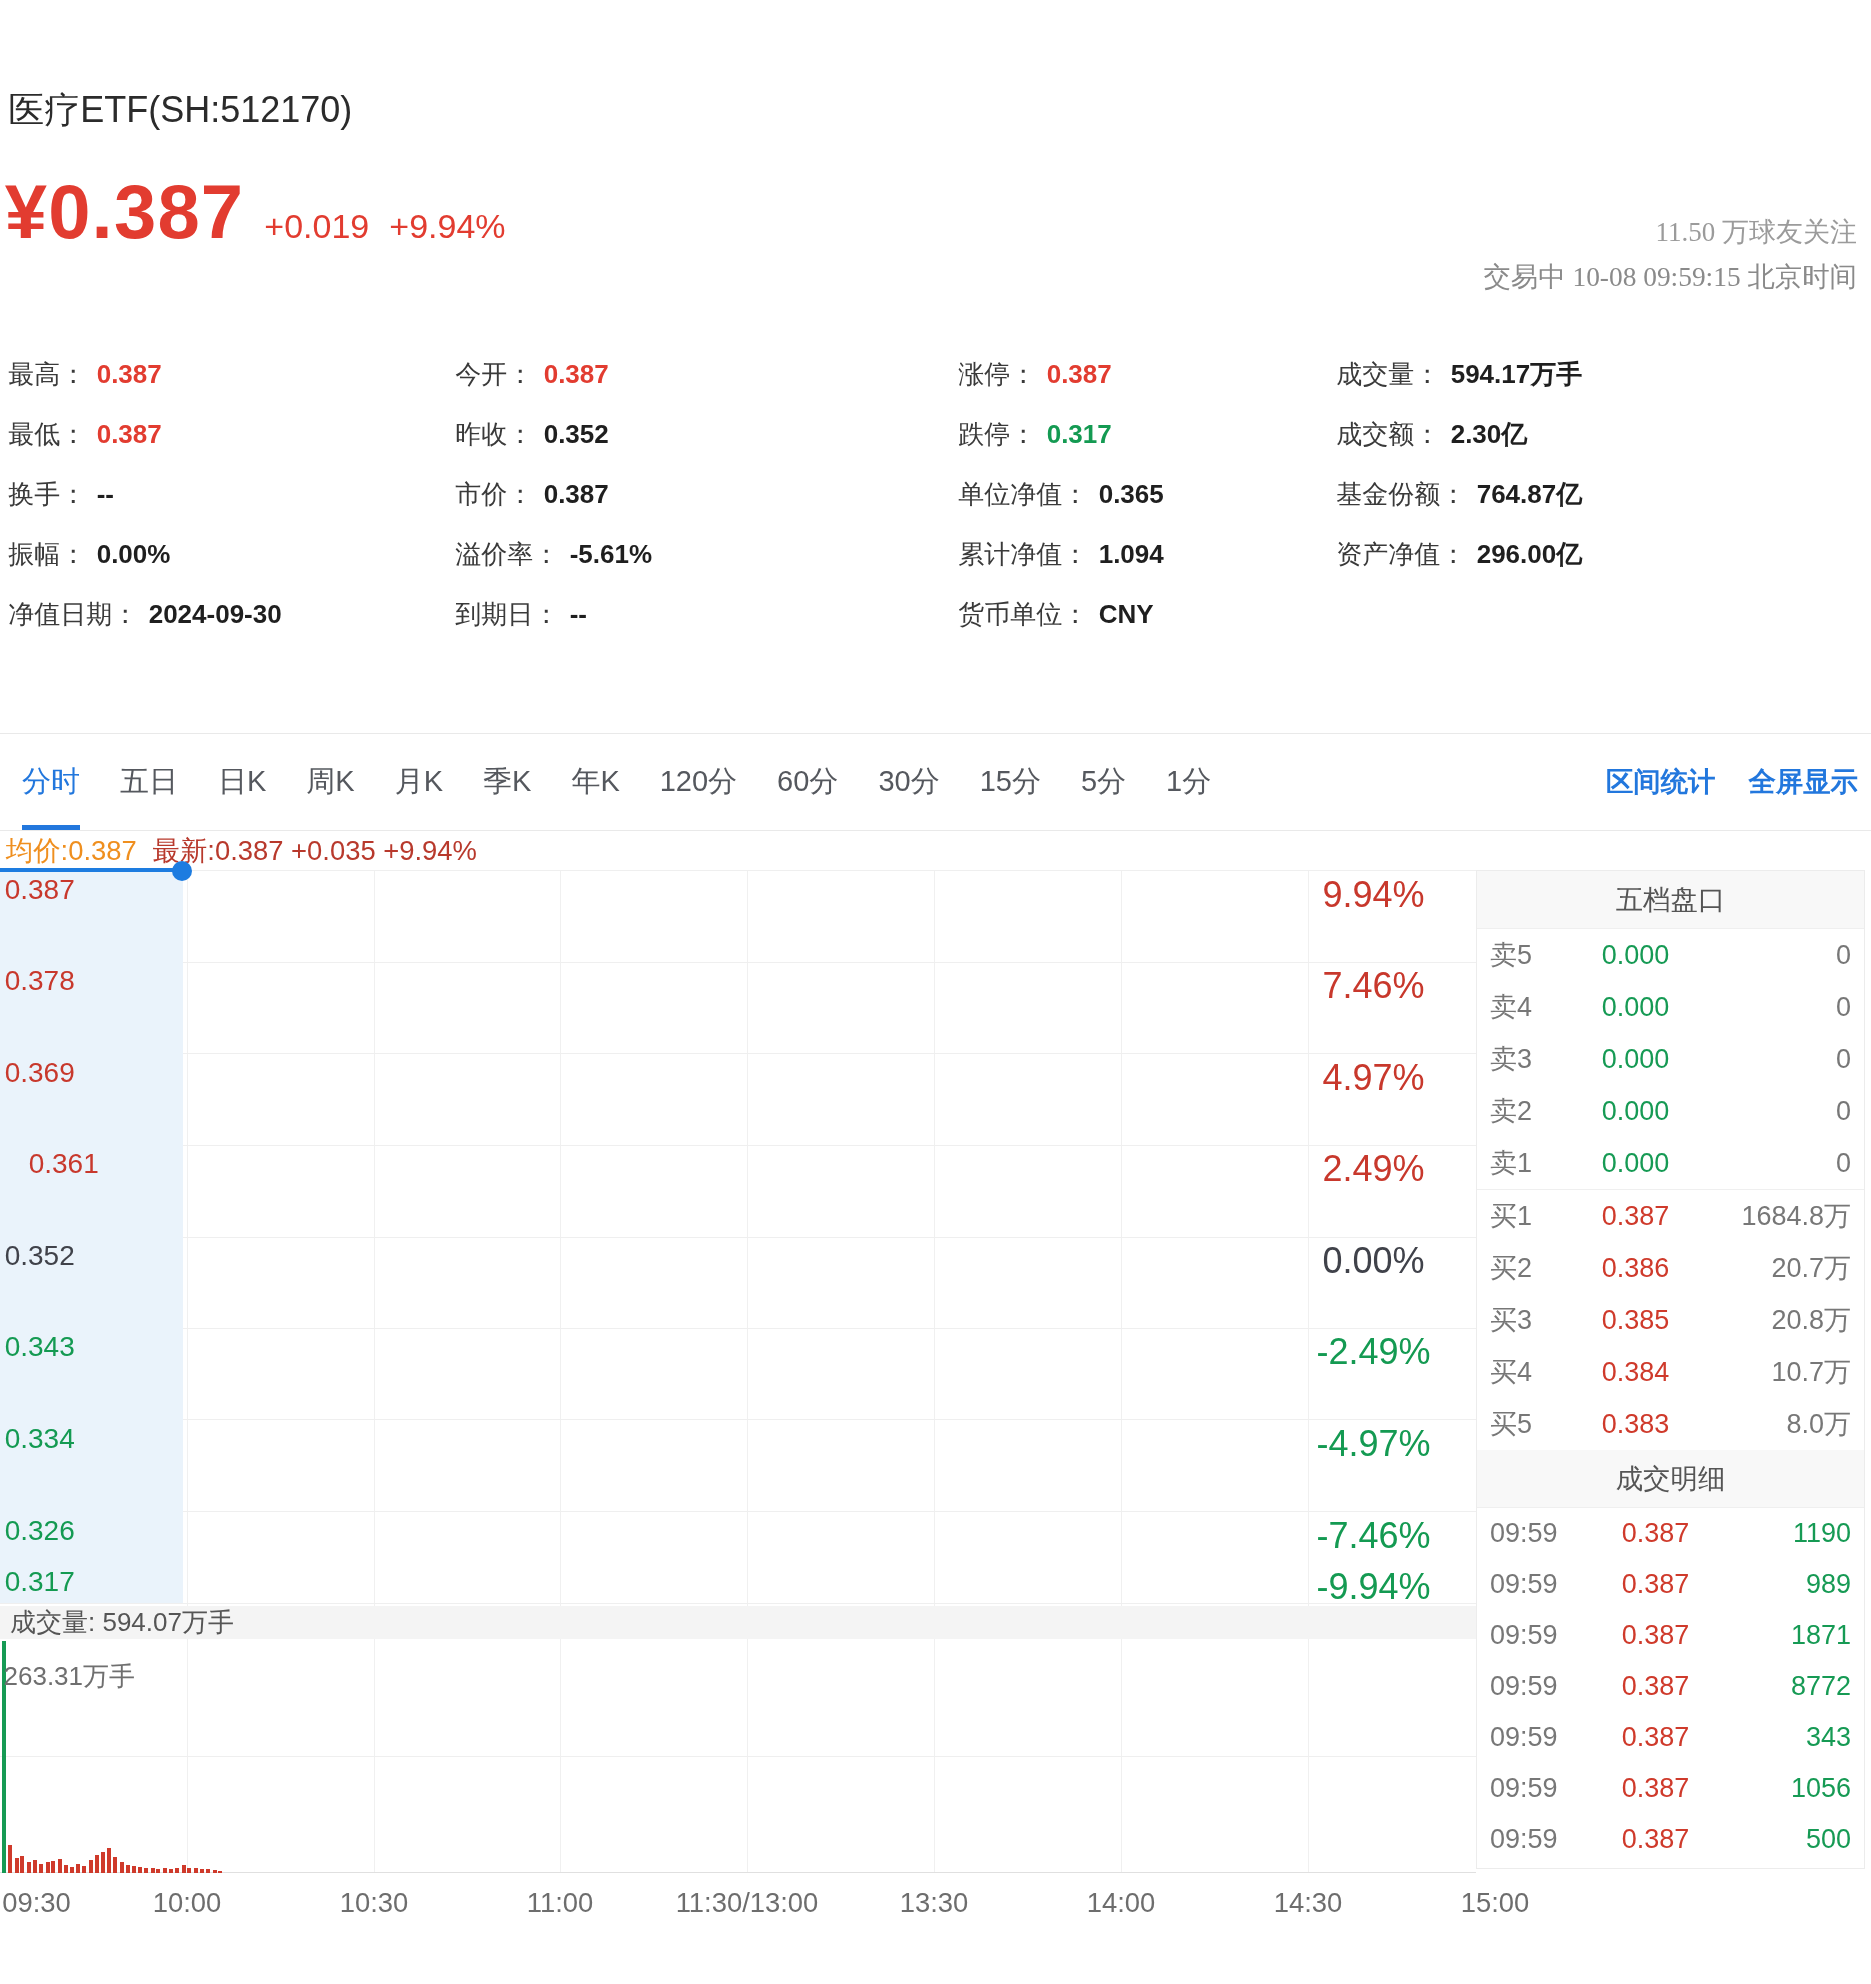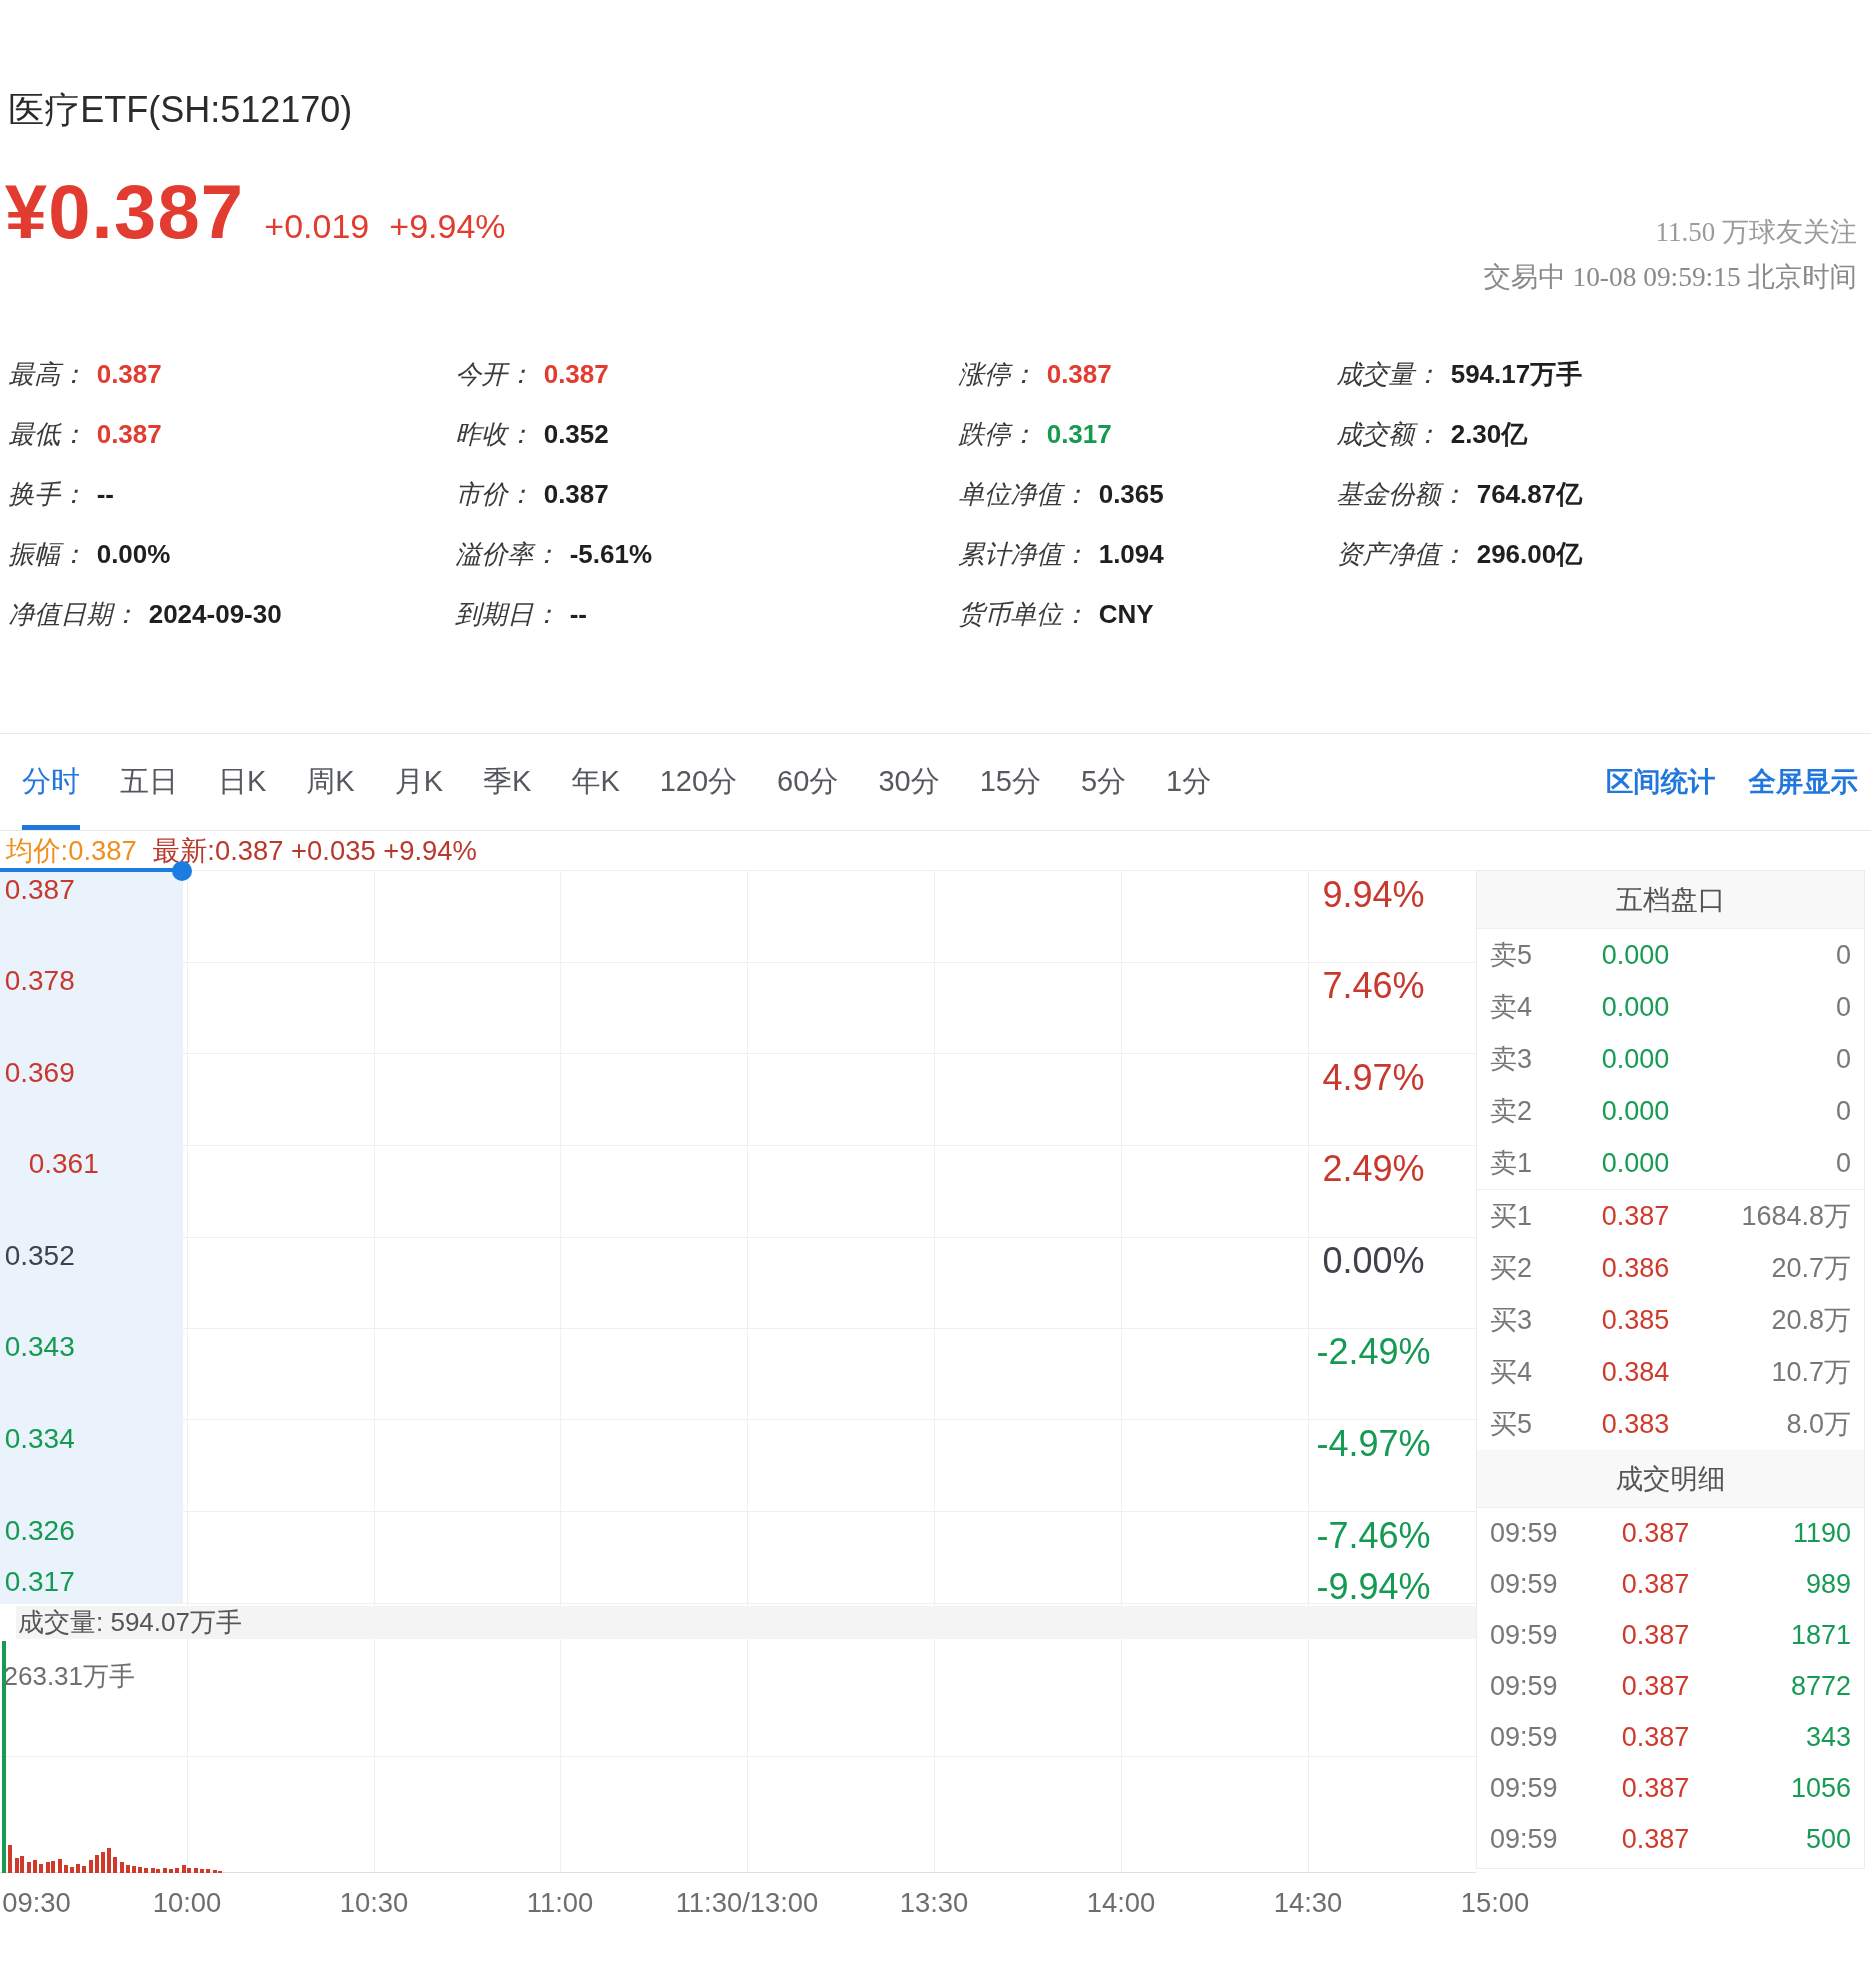--- a/index.html
+++ b/index.html
@@ -14,21 +14,21 @@
   .big-price{font-size:76px;font-weight:700;color:#e23c30;letter-spacing:1.2px;}
   .chg{font-size:34px;color:#e23c30;margin-left:20px;}
   .hdr-right{position:absolute;right:14px;top:214px;text-align:right;
     font-family:"Liberation Serif", serif;}
   .watchers{font-size:27px;color:#9b9b9b;margin-bottom:9.3px;}
   .statusline{font-size:27.4px;color:#8a8a8a;}
   
   .stats{position:absolute;left:8.2px;top:344px;display:grid;
     grid-template-columns:447px 503px 378px 514px;grid-auto-rows:60px;}
   .stat{display:flex;align-items:center;font-size:26px;}
-  .sl{color:#3a3a3a;font-style:italic;}
+  .sl{color:#3a3a3a;}
   .sv{font-weight:700;color:#1f1f1f;margin-left:10.5px;}
   .v-up{color:#e23c30;} .v-down{color:#149a52;}
   
   .tabbar{position:absolute;left:0;top:733px;width:1871px;height:98px;box-sizing:border-box;
     border-top:1.2px solid #e9e9e9;border-bottom:1.2px solid #e9e9e9;
     display:flex;align-items:stretch;padding-left:22px;background:#fff;}
   .tab{display:flex;align-items:center;margin-right:40px;font-size:29px;color:#55585e;
     border-bottom:5.3px solid transparent;border-top:5.3px solid transparent;cursor:pointer;white-space:nowrap;}
   .tab.active{color:#2277dd;border-bottom-color:#2277dd;}
   .tab-links{margin-left:auto;display:flex;align-items:center;gap:33px;padding-right:13px;font-weight:bold;}
@@ -41,22 +41,22 @@
   #chart{position:absolute;left:0;top:870px;width:1871px;height:1115px;}
   .fill{position:absolute;left:0;top:0;width:183px;height:733px;background:#eaf3fb;}
   .pline{position:absolute;left:0;top:-1.8px;width:183px;height:3.5px;background:#1d7ce0;z-index:3;}
   .pdot{position:absolute;left:172px;top:-9.3px;width:20px;height:20px;border-radius:50%;background:#1d7ce0;z-index:3;}
   .gl-h{position:absolute;left:0;width:1476px;height:1.2px;background:#efefef;}
   .gl-v{position:absolute;top:0;width:1.2px;height:1003px;background:#f0f0f0;}
   .axl{position:absolute;left:4.7px;font-size:28px;z-index:2;}
   .axr{position:absolute;left:1280px;width:187px;text-align:center;font-size:36px;z-index:2;}
   .t-up{color:#c8382c;} .t-flat{color:#40424a;} .t-down{color:#149a52;}
   .volstrip{position:absolute;left:0;top:736px;width:1476px;height:33px;background:#f4f4f4;
-    display:flex;align-items:center;padding-left:2px;box-sizing:border-box;
-    font-size:26px;color:#555;z-index:2;margin-left:16px;}
+    display:flex;align-items:center;padding-left:10px;box-sizing:border-box;
+    font-size:26px;color:#555;z-index:2;}
   .volmax{position:absolute;left:3.5px;top:789px;font-size:26px;color:#6f6f6f;z-index:2;}
   .vbar{position:absolute;width:4.1px;z-index:1;}
   .vbar.g{background:#169a54;}
   .vbar.r{background:#cf3a2b;}
   .axisline{position:absolute;left:0;top:1002px;width:1476px;height:1.2px;background:#e0e0e0;}
   .xlab{position:absolute;top:1017px;font-size:27.4px;color:#6d6d6d;white-space:nowrap;}
   
   .panel{position:absolute;left:1476px;top:0;width:389px;height:999px;box-sizing:border-box;
     border:1.2px solid #ececec;background:#fff;z-index:4;}
   .phead{height:57px;background:#f8f8f8;border-bottom:1.2px solid #efefef;

